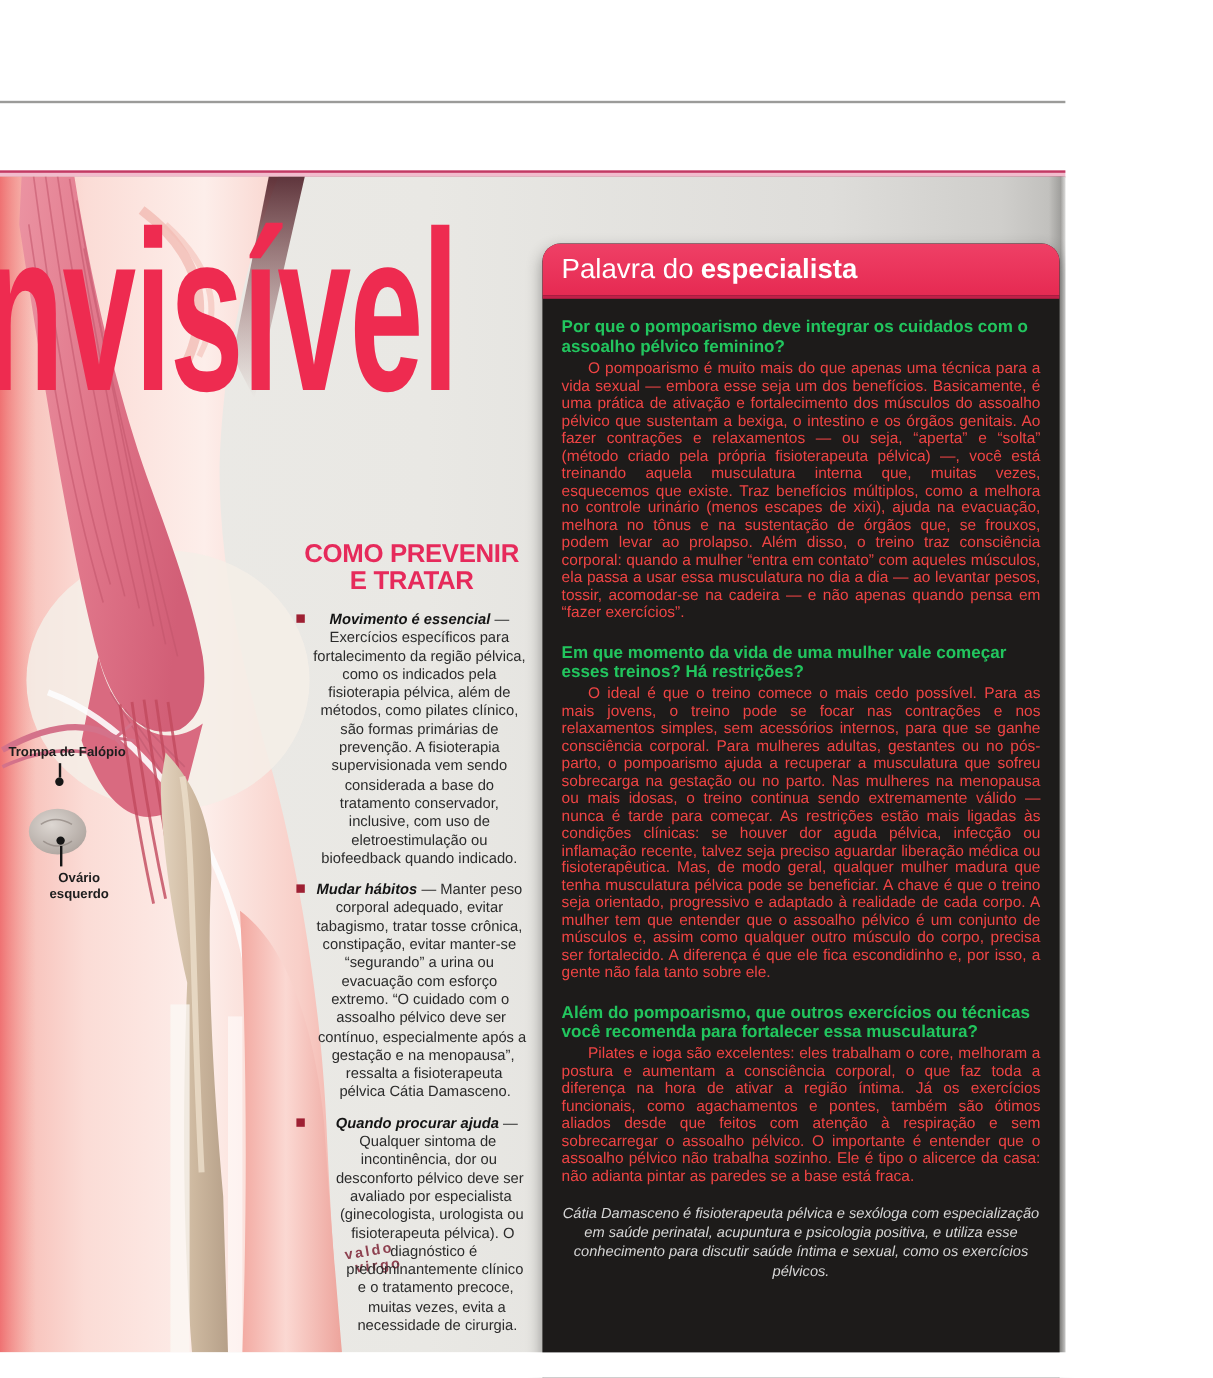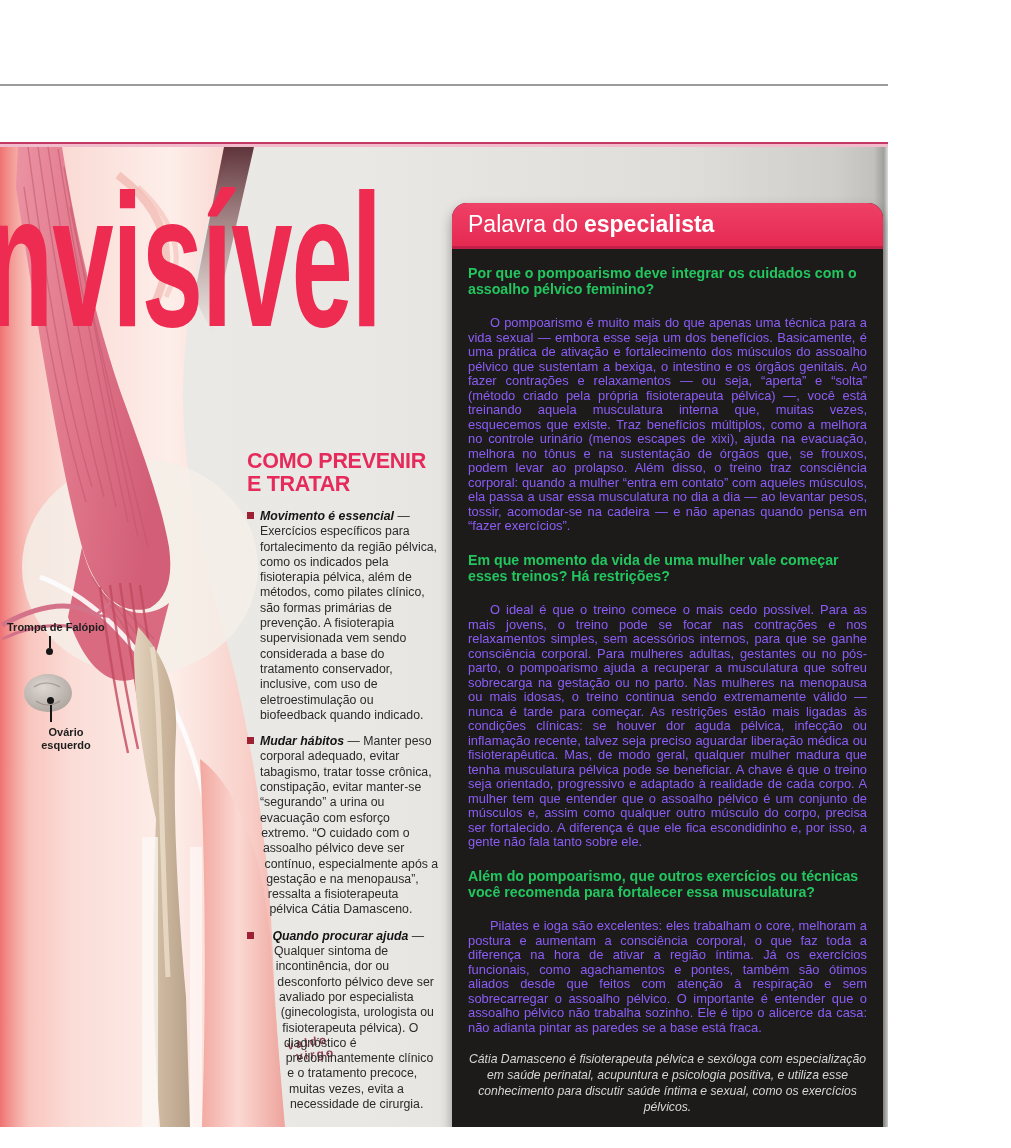--- a/index.html
+++ b/index.html
@@ -25,40 +25,40 @@
   
   .illu{position:absolute;left:0;top:147px;width:460px;height:980px;}
   .callout-label{position:absolute;font-size:11px;font-weight:700;color:#1d1d1d;line-height:12.5px;}
   .callout-line{position:absolute;width:2px;background:#161616;}
   .callout-dot{position:absolute;width:7px;height:7px;border-radius:50%;background:#161616;}
   .signature{position:absolute;left:288px;top:1036px;transform:rotate(-9deg);
              color:#7d2336;font-size:12px;font-weight:700;letter-spacing:2px;line-height:13px;opacity:.85;}
   .signature .sig2{display:block;margin-left:7px;transform:rotate(3deg);}
 
   
-  .prevention{position:absolute;left:247px;top:450px;width:192px;}
+  .prevention{position:absolute;left:247px;top:450px;width:192px;text-align:center;}
   .prev-heading{font-size:21.5px;line-height:23px;font-weight:700;color:#e62a5b;letter-spacing:-0.3px;}
   .prev-items{margin-top:13px;font-size:12.3px;line-height:15.3px;color:#2b2b2b;}
   .prev-item{position:relative;padding-left:13px;margin-bottom:11px;}
   .bullet{position:absolute;left:0;top:3px;width:7px;height:7px;background:#9e2033;}
   .prev-title{font-weight:700;color:#141414;font-style:italic;}
   .leg-float{float:left;width:56px;height:372px;margin-left:-13px;
              shape-outside:polygon(0 0,6% 0,100% 100%,0 100%);}
 
   
   .panel{position:absolute;left:452px;top:203px;width:431px;height:1058px;background:#1d1b1a;
          border-radius:15px;overflow:hidden;box-shadow:0 6px 12px rgba(40,40,40,0.45);}
   .panel-header{height:43px;background:linear-gradient(#ef4066,#e62a52);border-bottom:3px solid #c11f48;
                 display:flex;align-items:center;padding:0 16px;color:#ffffff;font-size:23px;}
   .panel-header .bold{font-weight:700;margin-left:6px;}
   .panel-body{padding:8px 16px 0 16px;}
   .question{color:#22c55e;font-weight:700;font-size:14.2px;line-height:16.2px;margin-top:18px;}
   .question.first{margin-top:8px;}
-  .answer{color:#8b5cf6;font-size:12.9px;line-height:14.5px;text-align:justify;
-          text-indent:22px;margin-top:19px;}
+  .answer{color:#ef4444;font-size:12.9px;line-height:14.5px;text-align:justify;
+          text-indent:22px;margin-top:3px;}
   .footer-note{margin-top:16px;padding-bottom:12px;color:#d6d6d6;font-style:italic;
                font-size:12.2px;line-height:16px;text-align:center;}
 </style>
 </head>
 <body>
 
 <div id="canvas">
 
   <div class="hairline"></div>
   <div class="pink-rule"></div>

